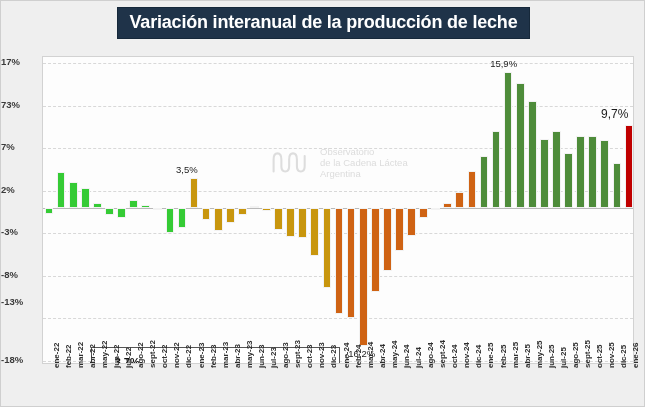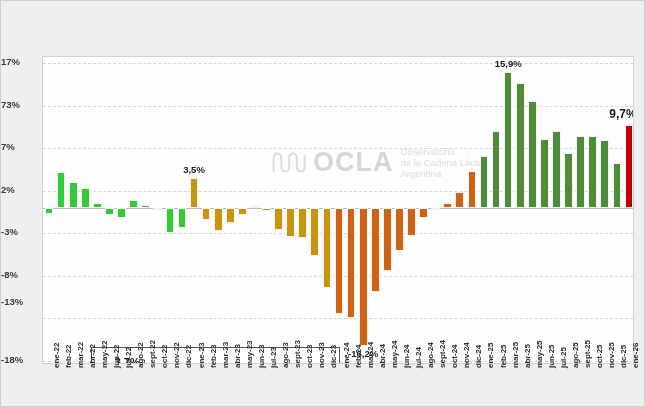--- a/index.html
+++ b/index.html
@@ -57,22 +57,22 @@
     position:absolute;
     box-sizing:border-box;
   }
   .bar.g1{background:#35cb35;border:1px solid #f2f2f2;}
   .bar.g2{background:#c8960e;border:1px solid #f2f2f2;}
   .bar.g3{background:#cf6314;border:1px solid #f2f2f2;}
   .bar.g4{background:#4e8c3a;border:1px solid #f2f2f2;}
   .bar.g5{background:#c00000;border:1px solid #f2f2f2;}
   .dlabel{
     position:absolute;
-    font-size:9.5px;font-weight:bold;color:#1c1c1c;
-    white-space:nowrap;text-align:center;
+    font-size:9.5px;font-weight:normal;color:#1c1c1c;
+    white-space:nowrap;text-align:left;
   }
   .dlabel.big{font-size:12px;}
   
   .xlabel{
     position:absolute;
     font-size:8px;font-weight:bold;color:#2e2e2e;
     white-space:nowrap;
     transform-origin:left top;
     transform:rotate(-90deg);
   }
@@ -108,20 +108,23 @@
     font-size:11px;font-weight:bold;color:#111;
     line-height:18px;
   }
   .legend-row .val{margin-left:10px;}
 </style>
 </head>
 <body>
 
 <div id="root">
 
+  <div class="title-wrap">
+    <div class="title">Variación interanual de la producción de leche</div>
+  </div>
 
   <div id="yaxis">
       <div class="ylabel" style="top: 55px;">17%</div>
       <div class="ylabel" style="top: 97.5714px;">73%</div>
       <div class="ylabel" style="top: 140.143px;">7%</div>
       <div class="ylabel" style="top: 182.714px;">2%</div>
       <div class="ylabel" style="top: 225.286px;">-3%</div>
       <div class="ylabel" style="top: 267.857px;">-8%</div>
       <div class="ylabel" style="top: 295px;">-13%</div>
       <div class="ylabel" style="top: 353px;">-18%</div>
@@ -136,21 +139,20 @@
         <div class="gridline" style="top: 176.286px;"></div>
         <div class="gridline" style="top: 218.857px;"></div>
         <div class="gridline" style="top: 261.429px;"></div>
         <div class="gridline" style="top: 304px;"></div>
         <div class="zeroline" style="top: 150.743px;"></div>
       </div>
     <div class="wm">
       <svg class="wm-mark" viewBox="0 0 44 30">
         <path d="M3 26 L3 12 Q3 5 7.5 5 Q12 5 12 12 L12 20 Q12 26 16.5 26 Q21 26 21 20 L21 12 Q21 5 25.5 5 Q30 5 30 12 L30 20 Q30 26 34.5 26 Q39 26 39 20 L39 8" fill="none" stroke="#dddddd" stroke-width="2.4" stroke-linecap="round"></path>
       </svg>
-      <div class="wm-ocla">OCLA</div>
       <div class="wm-sub">
         <div>Observatorio</div>
         <div>de la Cadena Láctea</div>
         <div>Argentina</div>
       </div>
     </div>
     <div id="bars">
         <div class="bar g1" style="left: 1.69143px; top: 150.743px; width: 8.69878px; height: 5.96px;"></div>
         <div class="bar g1" style="left: 13.7731px; top: 114.983px; width: 8.69878px; height: 35.76px;"></div>
         <div class="bar g1" style="left: 25.8547px; top: 125.2px; width: 8.69878px; height: 25.5429px;"></div>

